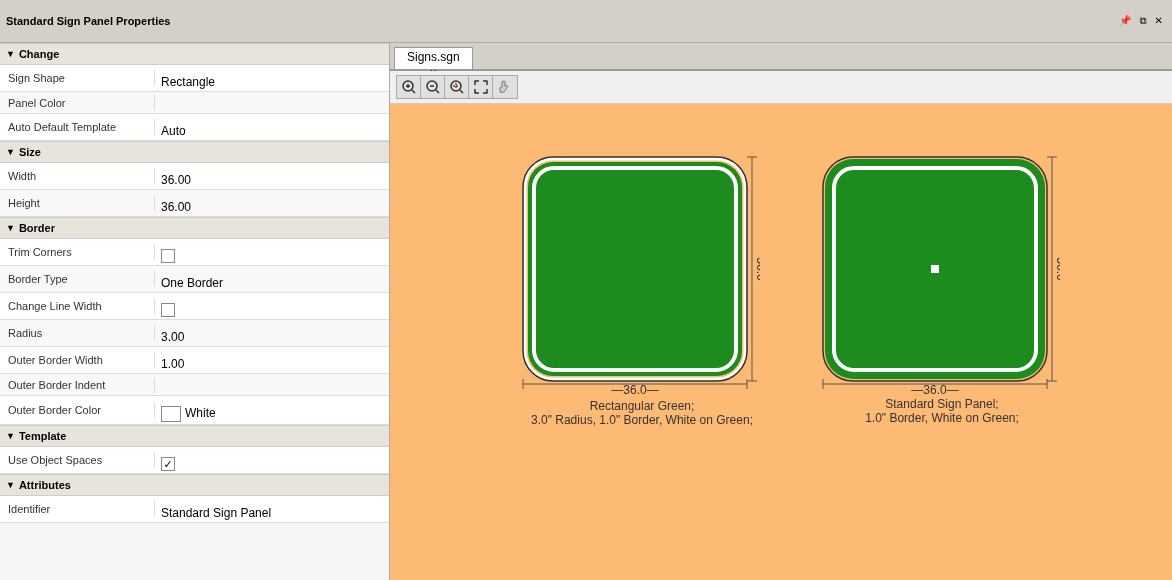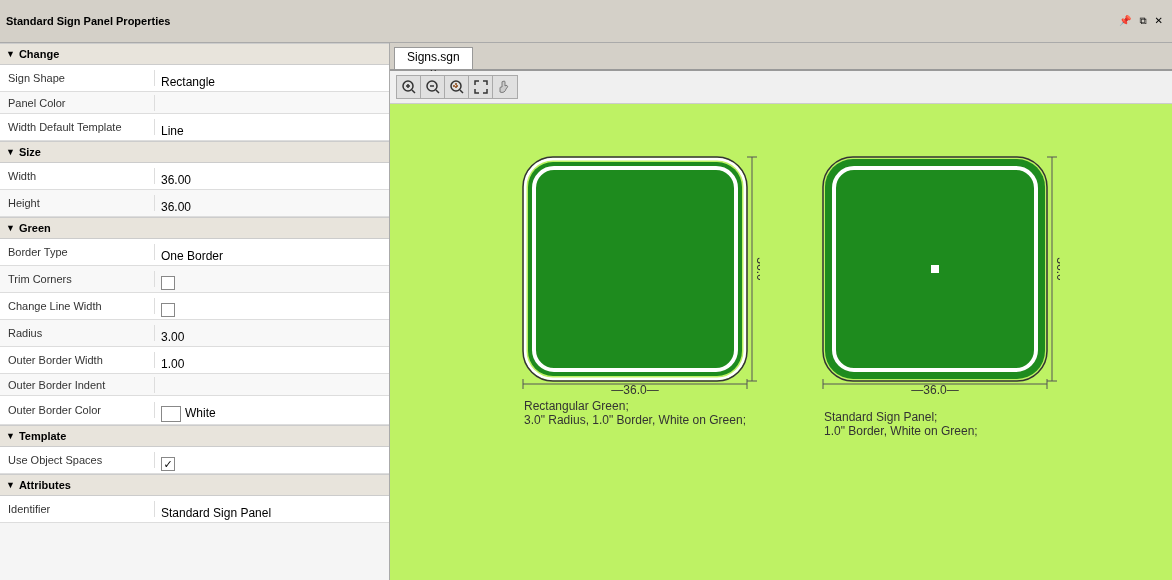--- a/index.html
+++ b/index.html
@@ -145,23 +145,24 @@
     .toolbar-group {
       display: flex;
       border: 1px solid #aaa;
       background: #d8d8d8;
     }
     .toolbar-group .toolbar-btn { border: none; border-right: 1px solid #aaa; }
     .toolbar-group .toolbar-btn:last-child { border-right: none; }
 
     .canvas-area {
       flex: 1;
-      background: #bef264;
+      background: #fdba74;
       position: relative;
       overflow: hidden;
+      text-align: center;
     }
   </style>
 </head>
 <body>
 
 <div class="panel-header" style="position:relative; z-index:10;">
   <span style="font-size:11px; font-weight:bold; flex:1;">Standard Sign Panel Properties</span>
   <div class="panel-header-actions">
     <span class="panel-header-btn">📌</span>
     <span class="panel-header-btn">⧉</span>
@@ -182,23 +183,23 @@
         <div class="prop-row">
           <div class="prop-label">Sign Shape</div>
           <div class="prop-value">
             <span>Rectangle</span>
           </div>
         </div>
         <div class="prop-row">
           <div class="prop-label">Panel Color</div>
         </div>
         <div class="prop-row">
-          <div class="prop-label">Width Default Template</div>
-          <div class="prop-value">
-            <span>Line</span>
+          <div class="prop-label">Auto Default Template</div>
+          <div class="prop-value">
+            <span>Auto</span>
           </div>
         </div>
       </div>
 
       <div class="section-header">
         <span class="arrow">▼</span>
         <span class="section-header-label">Size</span>
       </div>
       <div>
         <div class="prop-row">
@@ -210,33 +211,33 @@
         <div class="prop-row">
           <div class="prop-label">Height</div>
           <div class="prop-value">
             <span>36.00</span>
           </div>
         </div>
       </div>
 
       <div class="section-header">
         <span class="arrow">▼</span>
-        <span class="section-header-label">Green</span>
+        <span class="section-header-label">Border</span>
       </div>
       <div>
         <div class="prop-row">
+          <div class="prop-label">Trim Corners</div>
+          <div class="prop-value">
+            <div class="checkbox-cell"></div>
+          </div>
+        </div>
+        <div class="prop-row">
           <div class="prop-label">Border Type</div>
           <div class="prop-value">
             <span>One Border</span>
-          </div>
-        </div>
-        <div class="prop-row">
-          <div class="prop-label">Trim Corners</div>
-          <div class="prop-value">
-            <div class="checkbox-cell"></div>
           </div>
         </div>
         <div class="prop-row">
           <div class="prop-label">Change Line Width</div>
           <div class="prop-value">
             <div class="checkbox-cell"></div>
           </div>
         </div>
         <div class="prop-row">
           <div class="prop-label">Radius</div>
@@ -382,20 +383,20 @@
           <line x1="3" y1="230" x2="227" y2="230" stroke="#555" stroke-width="1"></line>
           <line x1="3" y1="225" x2="3" y2="235" stroke="#555" stroke-width="1"></line>
           <line x1="227" y1="225" x2="227" y2="235" stroke="#555" stroke-width="1"></line>
           <text x="115" y="240" text-anchor="middle" font-size="9" fill="#333">—36.0—</text>
 
           <line x1="232" y1="3" x2="232" y2="227" stroke="#555" stroke-width="1"></line>
           <line x1="227" y1="3" x2="237" y2="3" stroke="#555" stroke-width="1"></line>
           <line x1="227" y1="227" x2="237" y2="227" stroke="#555" stroke-width="1"></line>
           <text x="240" y="118" text-anchor="middle" font-size="9" fill="#333" transform="rotate(90,240,115)">36.0</text>
         </svg>
-        <div style="font-size:10px; color:#333; margin-top:13px; margin-left:4px;">
+        <div style="font-size:10px; color:#333; margin-top:0; margin-left:4px;">
           <span>Standard Sign Panel;</span><br>
           <span>1.0" Border, White on Green;</span>
         </div>
       </div>
     </div>
   </div>
 </div>
 
 </body></html>

